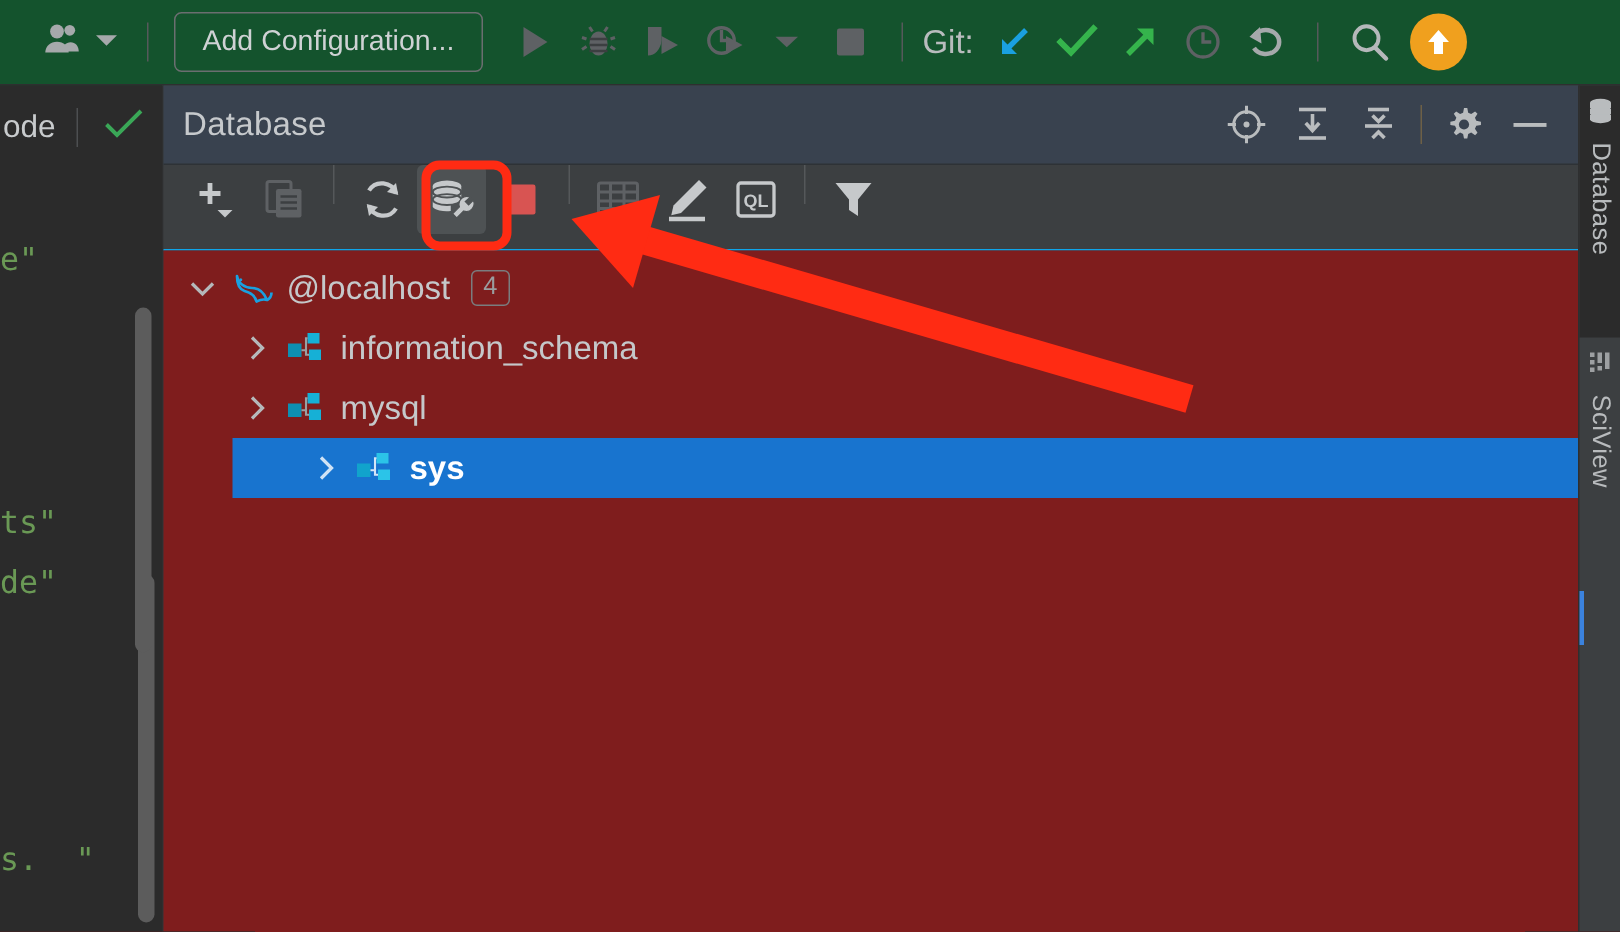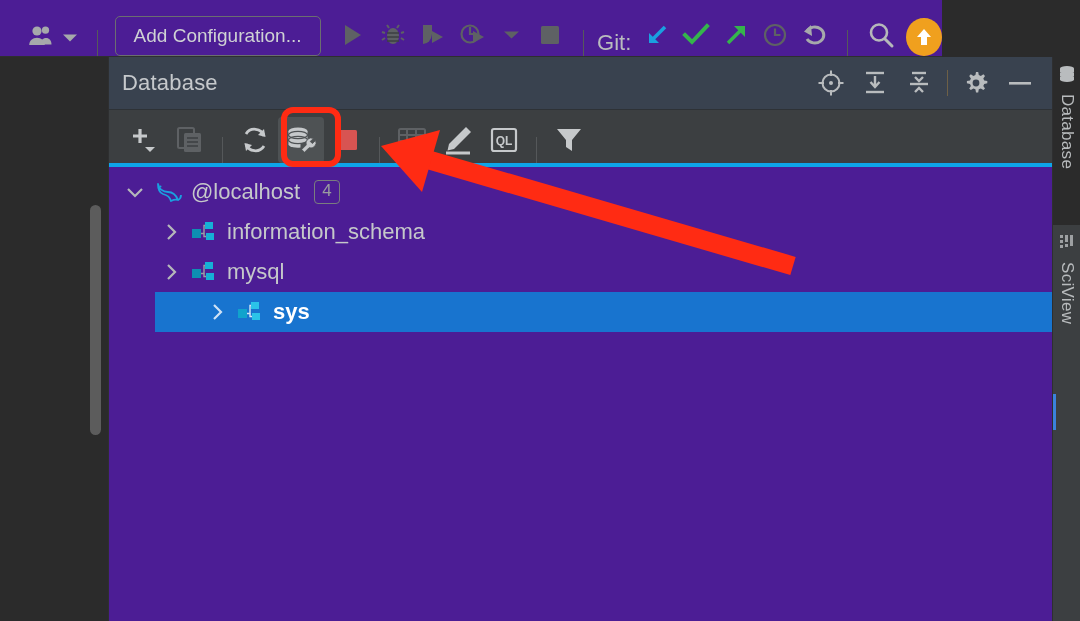--- a/index.html
+++ b/index.html
@@ -7,23 +7,23 @@
     width: 1080px; height: 621px;
     overflow: hidden;
     background: #2b2b2b;
     font-family: "Liberation Sans", sans-serif;
     -webkit-font-smoothing: antialiased;
   }
   #app { position: relative; width: 1080px; height: 621px; }
 
   
   .toolbar {
-    position: absolute; left: 0; top: 0; width: 942px; height: 57px;
-    background: #4c1d95;
-    display: flex; align-items: flex-end;
+    position: absolute; left: 0; top: 0; width: 1080px; height: 57px;
+    background: #14532d;
+    display: flex; align-items: center;
     border-bottom: 1px solid #2e2f30;
   }
   .tb-pad-left { width: 22px; }
   .people-btn {
     display: flex; align-items: center; gap: 7px;
     padding: 4px 6px; cursor: default;
   }
   .sep-v {
     width: 1px; height: 26px; background: #56595b; margin: 0 13px;
   }
@@ -99,38 +99,38 @@
   .hdr-btn {
     width: 44px; height: 44px;
     display: flex; align-items: center; justify-content: center;
   }
   .hdr-sep { width: 1px; height: 26px; background: #6e6046; margin: 0 6px; }
 
   .db-toolbar {
     position: relative;
     height: 57px; width: 100%;
     background: #3c3f41;
-    display: flex; align-items: flex-end;
+    display: flex; align-items: flex-start;
     padding-left: 12px;
-    border-bottom: 4px solid #0ea5e9;
+    border-bottom: 1px solid #0ea5e9;
   }
   .tool-btn {
     width: 46px; height: 46px;
     display: flex; align-items: center; justify-content: center;
     border-radius: 4px;
     position: relative;
   }
   .tool-btn.pressed { background: #4e5254; }
   .tb-sep { width: 1px; height: 26px; background: #55585a; margin: 0 9px; }
 
   
   .tree {
     position: relative;
     width: 100%; height: 454px;
-    background: #4c1d95;
+    background: #7f1d1d;
     padding-top: 5px;
   }
   .tree-row {
     display: flex; align-items: center;
     height: 40px;
     padding-left: 12px;
     color: #c5c8ca;
     font-size: 22px;
     white-space: nowrap;
   }
@@ -303,20 +303,38 @@
     </div>
 
     <div style="width:6px"></div>
     <div class="orange-circle">
       <svg width="22" height="22" viewBox="0 0 22 22">
         <path d="M11 3 L18 11 H14 V19 H8 V11 H4 Z" fill="#ffffff"></path>
       </svg>
     </div>
   </div>
 
+  <div class="editor-strip">
+    <div class="editor-breadcrumb">
+      <span class="bc-text">ode</span>
+      <span class="bc-sep"></span>
+      <span>
+        <svg width="30" height="26" viewBox="0 0 30 26">
+          <path d="M3 13 L10 20 L26 4" stroke="#3aa757" stroke-width="2.6" fill="none"></path>
+        </svg>
+      </span>
+    </div>
+    <div class="code-area">
+      <div class="code-line" style="left:0px; top:48px;">e"</div>
+      <div class="code-line" style="left:0px; top:223px;">ts"</div>
+      <div class="code-line" style="left:0px; top:263px;">de"</div>
+      <div class="code-line" style="left:0px; top:448px;">s.  "</div>
+      <div class="editor-scroll" style="top:270px; height:232px;"></div>
+    </div>
+  </div>
 
   <div class="dbwin">
 
     <div class="db-header">
       <span class="db-title">Database</span>
       <div class="db-header-actions">
         <div class="hdr-btn">
           <svg width="28" height="28" viewBox="0 0 28 28">
             <circle cx="14" cy="14" r="8.5" fill="none" stroke="#b9bcbe" stroke-width="2"></circle>
             <path d="M14 1.5 V7 M14 21 V26.5 M1.5 14 H7 M21 14 H26.5" stroke="#b9bcbe" stroke-width="2"></path>

